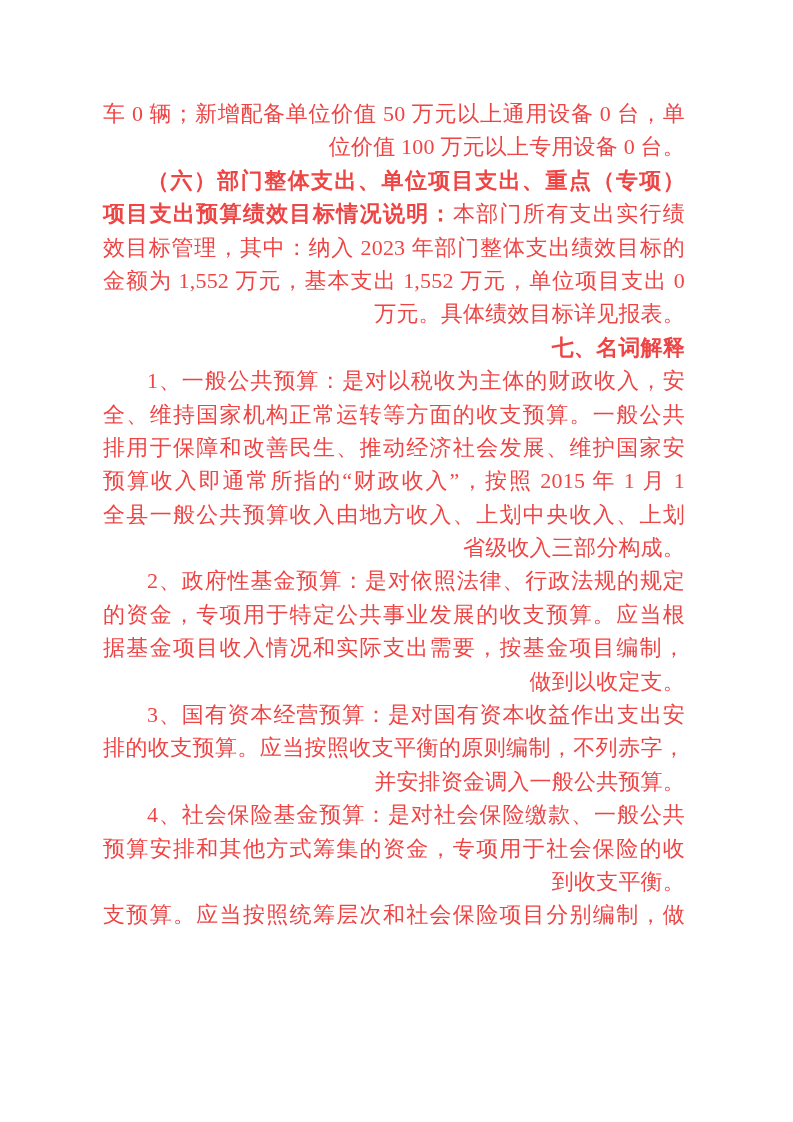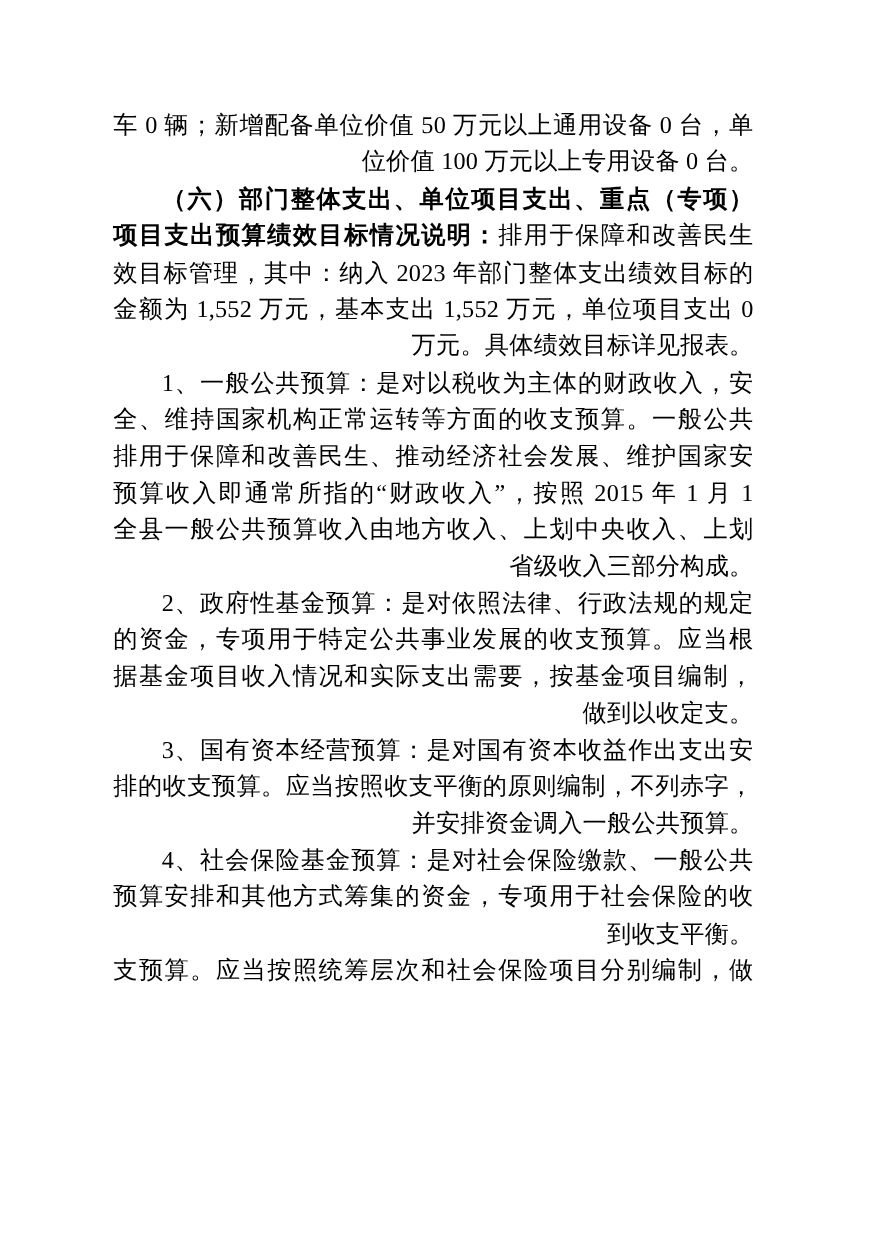--- a/index.html
+++ b/index.html
@@ -13,21 +13,21 @@
     height: 1122px;
     background: #ffffff;
     overflow: hidden;
     font-family: "Liberation Serif", "DejaVu Serif", serif;
   }
   .content {
     position: absolute;
     left: 103px;
     top: 97px;
     width: 582px;
-    color: #000000;
+    color: #ef4444;
     font-size: 22px;
   }
   .line {
     height: 33.4px;
     line-height: 33.4px;
     white-space: pre;
     text-align: right;
     letter-spacing: 0.2px;
   }
   .line.just {
@@ -44,24 +44,25 @@
   }
 </style>
 </head>
 <body>
 
 <div class="page">
   <div class="content" id="doc-content">
       <div class="line just"><span>车 0 辆；新增配备单位价值 50 万元以上通用设备 0 台，单</span></div>
       <div class="line"><span>位价值 100 万元以上专用设备 0 台。</span></div>
       <div class="line just indent"><span class="bold">（六）部门整体支出、单位项目支出、重点（专项）</span></div>
-      <div class="line just"><span class="bold">项目支出预算绩效目标情况说明：</span><span>排用于保障和改善民生</span></div>
+      <div class="line just"><span class="bold">项目支出预算绩效目标情况说明：</span><span>本部门所有支出实行绩</span></div>
       <div class="line just"><span>效目标管理，其中：纳入 2023 年部门整体支出绩效目标的</span></div>
       <div class="line just"><span>金额为 1,552 万元，基本支出 1,552 万元，单位项目支出 0</span></div>
       <div class="line"><span>万元。具体绩效目标详见报表。</span></div>
+      <div class="line indent"><span class="bold">七、名词解释</span></div>
       <div class="line just indent"><span>1、一般公共预算：是对以税收为主体的财政收入，安</span></div>
       <div class="line just"><span>全、维持国家机构正常运转等方面的收支预算。一般公共</span></div>
       <div class="line just"><span>排用于保障和改善民生、推动经济社会发展、维护国家安</span></div>
       <div class="line just"><span>预算收入即通常所指的“财政收入”，按照 2015 年 1 月 1</span></div>
       <div class="line just"><span>全县一般公共预算收入由地方收入、上划中央收入、上划</span></div>
       <div class="line"><span>省级收入三部分构成。</span></div>
       <div class="line just indent"><span>2、政府性基金预算：是对依照法律、行政法规的规定</span></div>
       <div class="line just"><span>的资金，专项用于特定公共事业发展的收支预算。应当根</span></div>
       <div class="line just"><span>据基金项目收入情况和实际支出需要，按基金项目编制，</span></div>
       <div class="line"><span>做到以收定支。</span></div>

